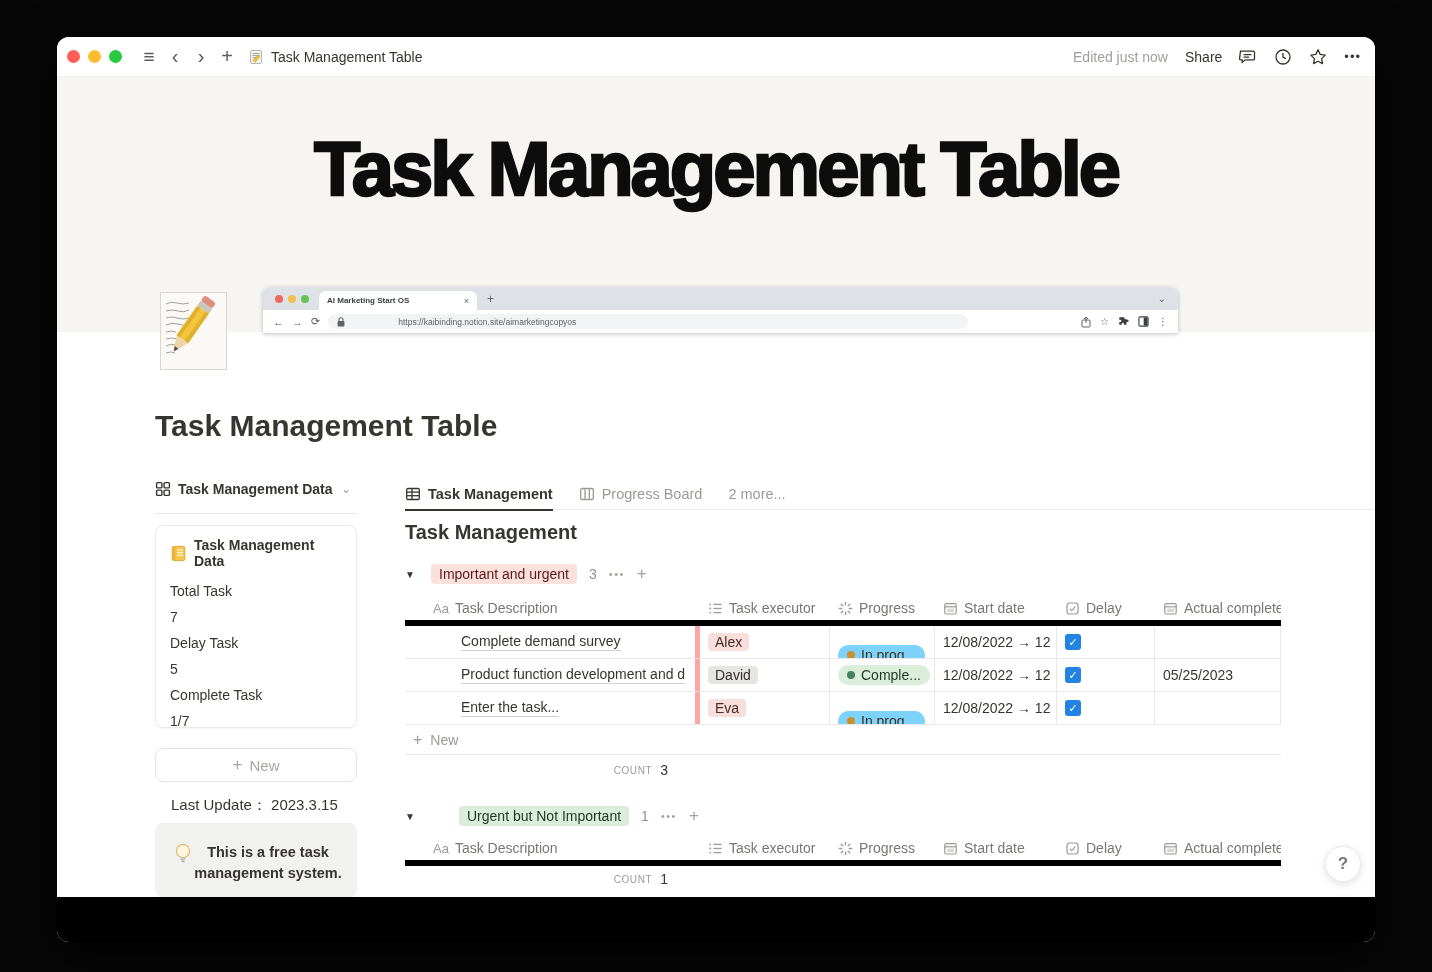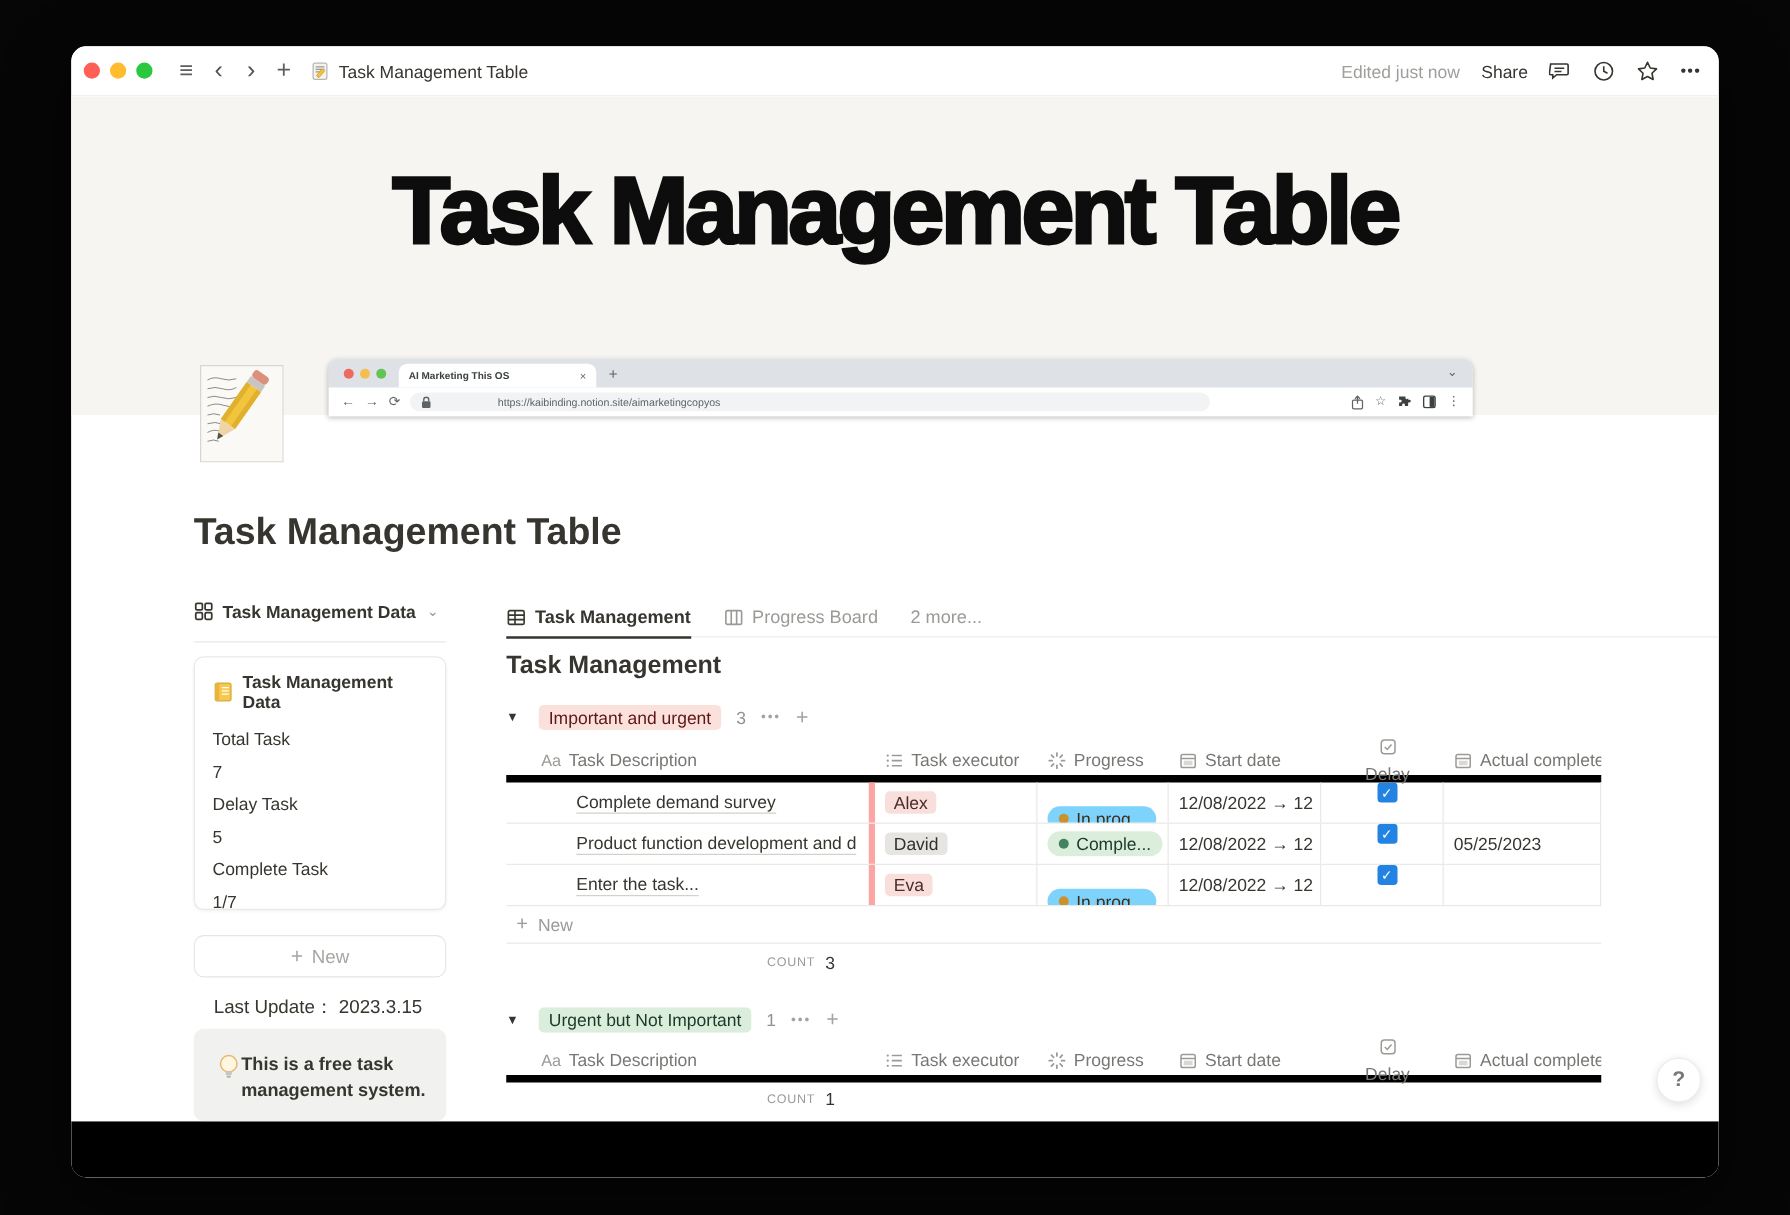--- a/index.html
+++ b/index.html
@@ -51,45 +51,45 @@
 
   
   .lsel { position:absolute; left:98px; top:404px; display:flex; align-items:center; gap:7px; font-size:14px; font-weight:700; color:#37352F; }
   .lsel .chev { color:#A5A29C; font-size:11px; margin-left:2px; }
   .ldivider { position:absolute; left:98px; top:436px; width:202px; height:1px; background:#E9E9E7; }
   .card { position:absolute; left:98px; top:448px; width:202px; height:203px; background:#fff; border:1px solid #E9E9E7; border-radius:8px; box-shadow:0 1px 2px rgba(0,0,0,.04); padding:11px 14px; }
   .card-title { display:flex; align-items:center; gap:7px; font-size:14px; font-weight:700; margin-bottom:9px; }
   .card-line { font-size:14px; color:#37352F; line-height:26px; }
   .new-btn { position:absolute; left:98px; top:671px; width:202px; height:34px; border:1px solid #E7E5E1; border-radius:8px; background:#fff; display:flex; align-items:center; justify-content:center; gap:7px; color:#A8A6A2; font-size:15px; }
   .last-update { position:absolute; left:98px; top:719px; font-size:15px; color:#37352F;margin-left:16px; }
-  .callout { position:absolute; left:98px; top:746px; width:202px; height:74px; background:#F1F1EF; border-radius:8px; padding:19px 14px 0 18px; display:flex; overflow:hidden; }
+  .callout { position:absolute; left:98px; top:746px; width:202px; height:74px; background:#F1F1EF; border-radius:8px; padding:19px 14px 0 18px; display:flex; overflow:hidden;text-align:center; }
   .callout-text { font-size:14.5px; font-weight:600; line-height:21px; color:#37352F; }
 
   
   .tabs { position:absolute; left:348px; top:401px; width:970px; height:32px; display:flex; align-items:center; gap:26px; border-bottom:1px solid #EDEDEB; }
   .tab { display:flex; align-items:center; gap:7px; font-size:14.5px; height:32px; position:relative; color:#9B9A97; }
   .tab.active { color:#37352F; font-weight:600; }
   .tab.active::after { content:""; position:absolute; left:0; right:0; bottom:-1px; height:2px; background:#37352F; }
   .sec-title { position:absolute; left:348px; top:444px; font-size:20px; font-weight:700; color:#37352F; }
 
   .grp { position:absolute; left:348px; display:flex; align-items:center; gap:12px; }
   .grp .tri { font-size:10px; color:#37352F; width:14px; }
   .badge { font-size:14px; padding:2px 8px; border-radius:4px; font-weight:400; }
   .badge.red { background:#FBE1DC; color:#5D1715; }
-  .badge.green { background:#DBEDDB; color:#1C3829; }
+  .badge.green { background:#DBEDDB; color:#1C3829;margin-left:28px; }
   .grp .gcount { color:#91918E; font-size:14px; }
   .grp .gmore { color:#A5A29C; font-size:11px; letter-spacing:1.5px; }
   .grp .gplus { color:#A5A29C; font-size:17px; }
 
   .dbt { position:absolute; left:348px; width:876px; font-size:14px; }
   .rowf { display:flex; align-items:center; }
   .hcell { display:flex; align-items:center; gap:6px; color:#787774; overflow:hidden; white-space:nowrap; padding-left:8px; }
   .head { height:30px; border-bottom:6px solid #000000; }
   .head .c0 { padding-left:28px; }
-  .c0{width:295px;} .c1{width:130px;} .c2{width:105px;} .c3{width:122px;} .c4{width:98px;flex-direction:column;} .c5{width:126px;}
+  .c0{width:295px;} .c1{width:130px;} .c2{width:105px;} .c3{width:122px;} .c4{width:98px;} .c5{width:126px;}
   .brow { height:33px; border-bottom:1px solid #E9E9E7; }
   .bcell { height:100%; display:flex; align-items:center; padding-left:8px; overflow:hidden; white-space:nowrap; border-right:1px solid #E9E9E7; }
   .bcell.c0 { padding-left:56px; border-right:5px solid #fca5a5; }
   .desc-link { font-weight:500; color:#37352F; border-bottom:1px solid #D3D1CB; padding-bottom:1px; white-space:nowrap; }
   .tag { font-size:14px; padding:1px 7px; border-radius:4px; white-space:nowrap; }
   .tag.red { background:#F8DFDB; color:#4C2B26; }
   .tag.gray { background:#E6E5E2; color:#32302C; }
   .pill { display:flex; align-items:center; gap:6px; border-radius:11px; padding:2px 9px; font-size:14px; white-space:nowrap; }
   .pill .dot { width:8px; height:8px; border-radius:50%; flex:0 0 auto; }
   .pill.yellow { background:#7dd3fc; color:#402C1B;margin-top:26px; } .pill.yellow .dot { background:#CB912F; }
@@ -190,21 +190,21 @@
     </div>
 
     <div class="mock">
       <div class="mock-tabs">
         <div class="mock-lights">
           <div class="mock-light ml-r"></div>
             <div class="mock-light ml-y"></div>
             <div class="mock-light ml-g"></div>
         </div>
         <div class="mock-tab">
-          <span class="mock-tab-title">AI Marketing This OS</span>
+          <span class="mock-tab-title">AI Marketing Start OS</span>
           <span class="mock-x">×</span>
         </div>
         <span class="mock-newtab">+</span>
         <span class="mock-chevd">⌄</span>
       </div>
       <div class="mock-url-row">
         <span class="mock-nav">←</span>
         <span class="mock-nav">→</span>
         <span class="mock-nav">⟳</span>
         <div class="mock-pill">

